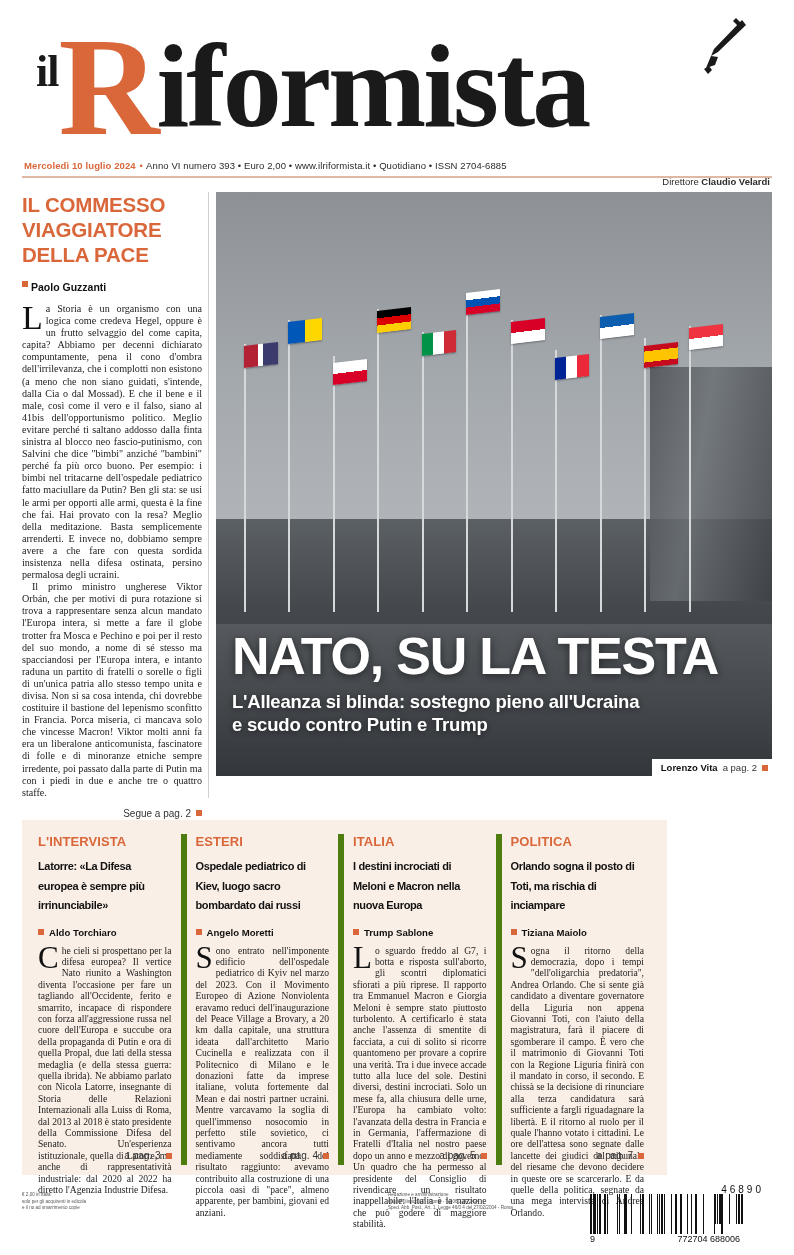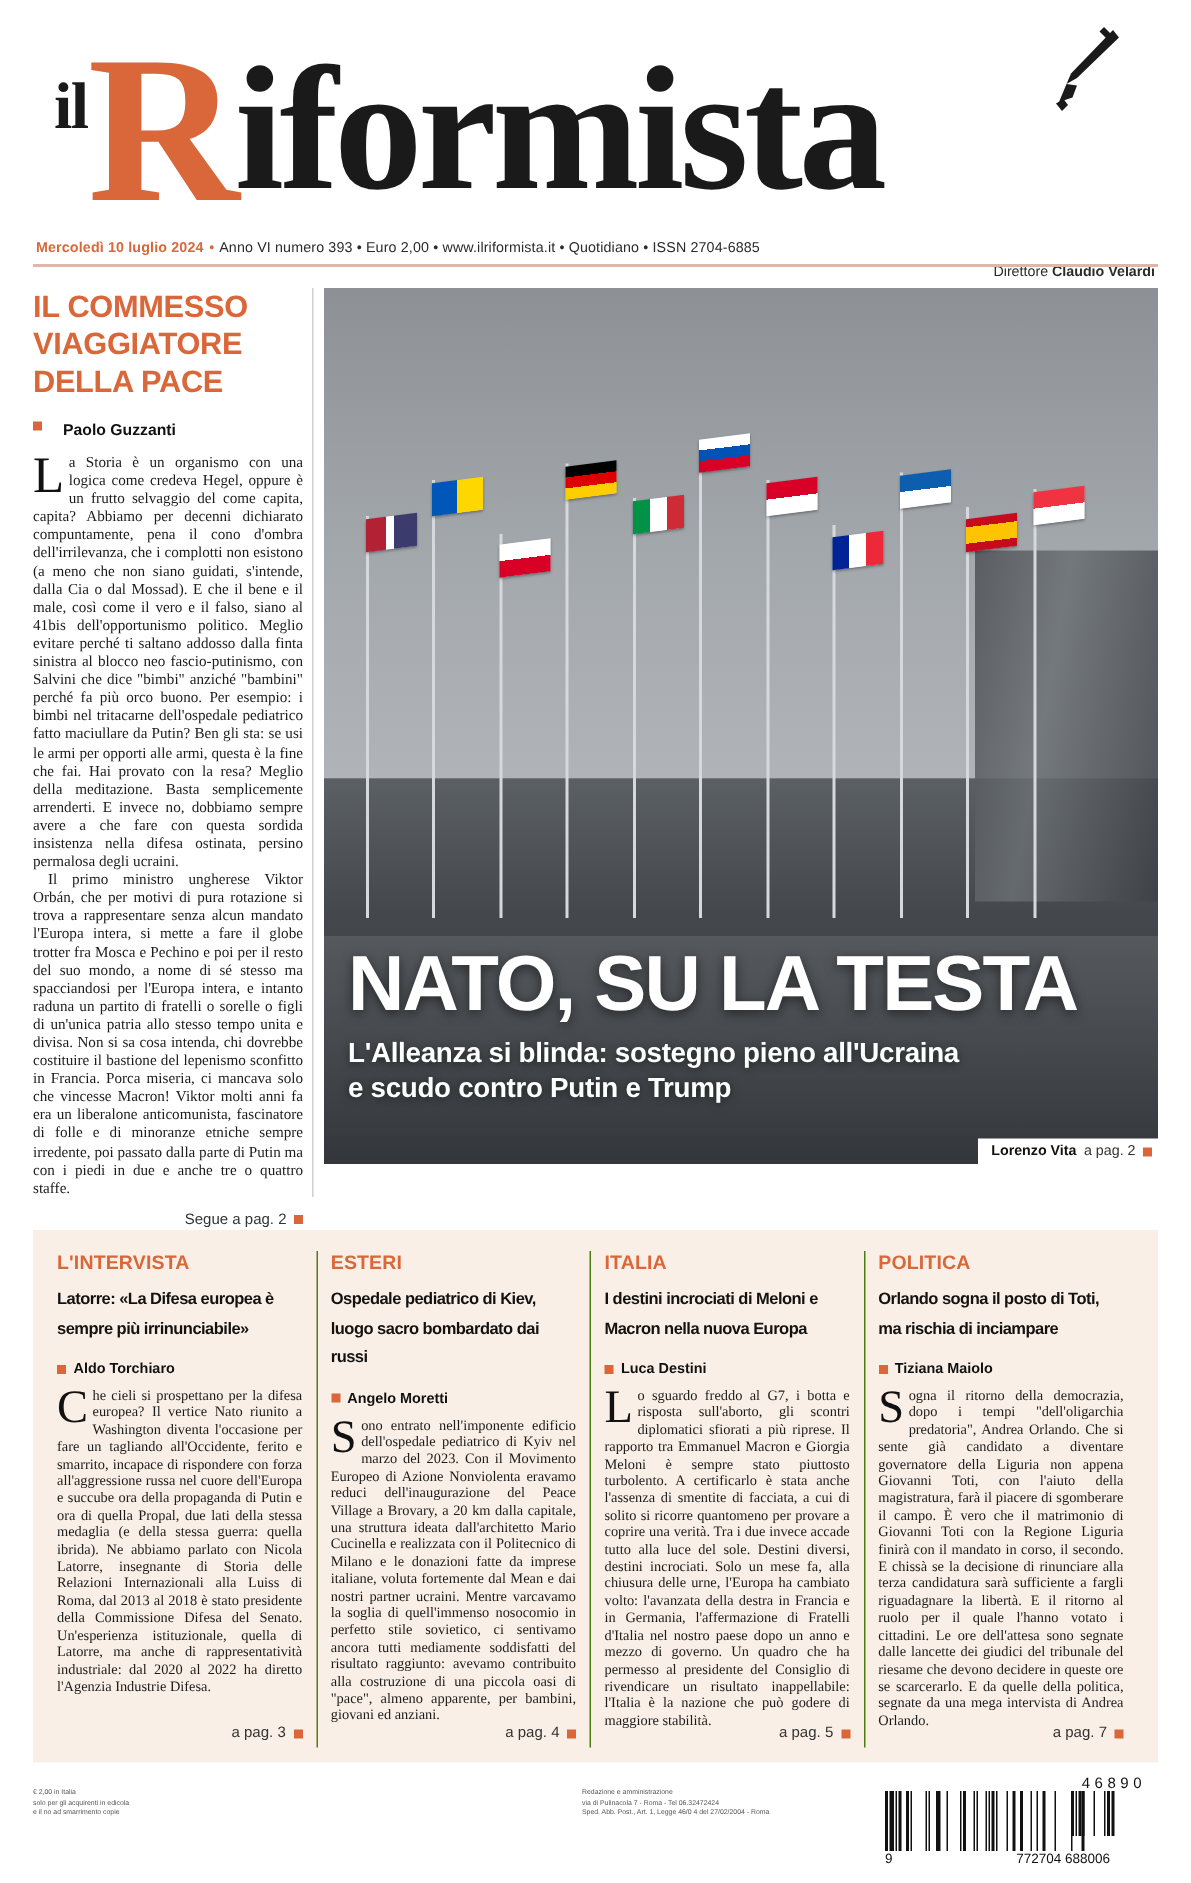--- a/index.html
+++ b/index.html
@@ -60,21 +60,21 @@
   }
   .col-left { width: 180px; position: relative; }
   .col-photo { flex: 1; position: relative; }
 
   .kicker {
     font-size: 20.5px; line-height: 25px; font-weight: bold;
     color: #d9673a; letter-spacing: -.2px; text-transform: uppercase;
   }
   .byline {
     margin-top: 14px; font-size: 10.5px; font-weight: bold; color: #111;
-    display: flex; gap: 14px;
+    display: flex; gap: 3px;
   }
   .sq { width: 6px; height: 6px; background: #d9673a; display: inline-block; }
 
   .body-col {
     margin-top: 10px;
     font-family: "Liberation Serif", serif;
     font-size: 10.1px; line-height: 12.1px;
     text-align: justify; color: #1b1b1b;
     hyphens: auto;
   }
@@ -132,27 +132,27 @@
   .photo-credit {
     position: absolute; right: 0; bottom: 0;
     background: #fff; padding: 3px 4px 3px 9px;
     font-size: 9.5px; color: #333;
     display: flex; align-items: center; gap: 5px;
   }
   .photo-credit b { color: #111; }
 
   
   .bottom {
-    position: absolute; left: 22px; top: 820px; width: 750px; height: 355px;
+    position: absolute; left: 22px; top: 820px; width: 645px; height: 355px;
     background: #faefe6;
     display: flex;
     padding: 14px 14px 10px 14px;
   }
   .bcol { flex: 1; position: relative; padding: 0 9px; }
-  .bcol + .bcol { border-left: 1px solid #4d7c0f; }
+  .bcol + .bcol { border-left: 6px solid #4d7c0f; }
   .bcol:first-child { padding-left: 2px; }
   .bsec {
     font-size: 13px; font-weight: bold; color: #d9673a;
     letter-spacing: .1px; text-transform: uppercase;
   }
   .btitle {
     margin-top: 8px; font-size: 11px; line-height: 19.5px;
     font-weight: bold; color: #121212; letter-spacing: -.35px;
   }
   .bauthor {
@@ -324,21 +324,21 @@
         <span>a pag. 4</span>
         <span class="sq"></span>
       </div>
     </div>
 
     <div class="bcol">
       <div class="bsec">ITALIA</div>
       <div class="btitle">I destini incrociati di Meloni e Macron nella nuova Europa</div>
       <div class="bauthor">
         <span class="sq"></span>
-        <span>Luca Destini</span>
+        <span>Trump Sablone</span>
       </div>
       <div class="btext"><span class="bdrop">L</span><span>o sguardo freddo al G7, i botta e risposta sull'aborto, gli scontri diplomatici sfiorati a più riprese. Il rapporto tra Emmanuel Macron e Giorgia Meloni è sempre stato piuttosto turbolento. A certificarlo è stata anche l'assenza di smentite di facciata, a cui di solito si ricorre quantomeno per provare a coprire una verità. Tra i due invece accade tutto alla luce del sole. Destini diversi, destini incrociati. Solo un mese fa, alla chiusura delle urne, l'Europa ha cambiato volto: l'avanzata della destra in Francia e in Germania, l'affermazione di Fratelli d'Italia nel nostro paese dopo un anno e mezzo di governo. Un quadro che ha permesso al presidente del Consiglio di rivendicare un risultato inappellabile: l'Italia è la nazione che può godere di maggiore stabilità.</span></div>
       <div class="bpage">
         <span>a pag. 5</span>
         <span class="sq"></span>
       </div>
     </div>
 
     <div class="bcol">
       <div class="bsec">POLITICA</div>

